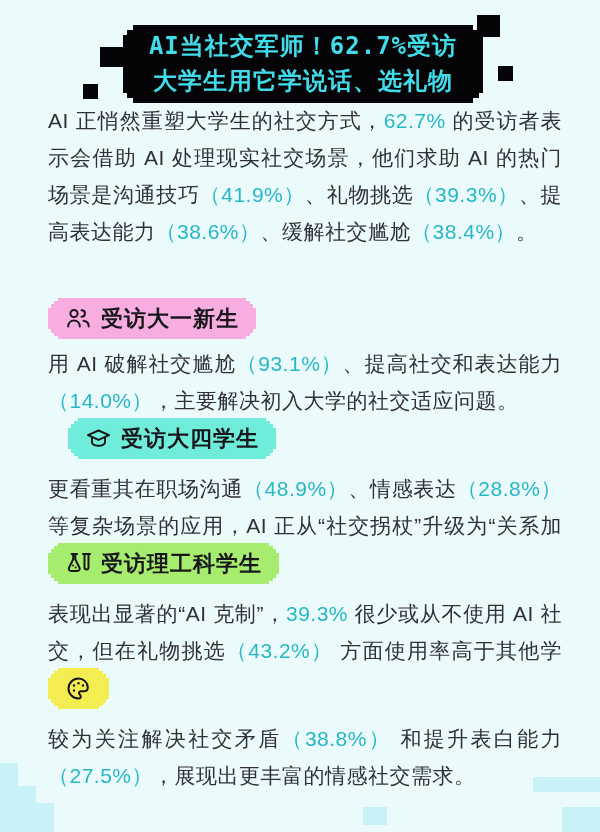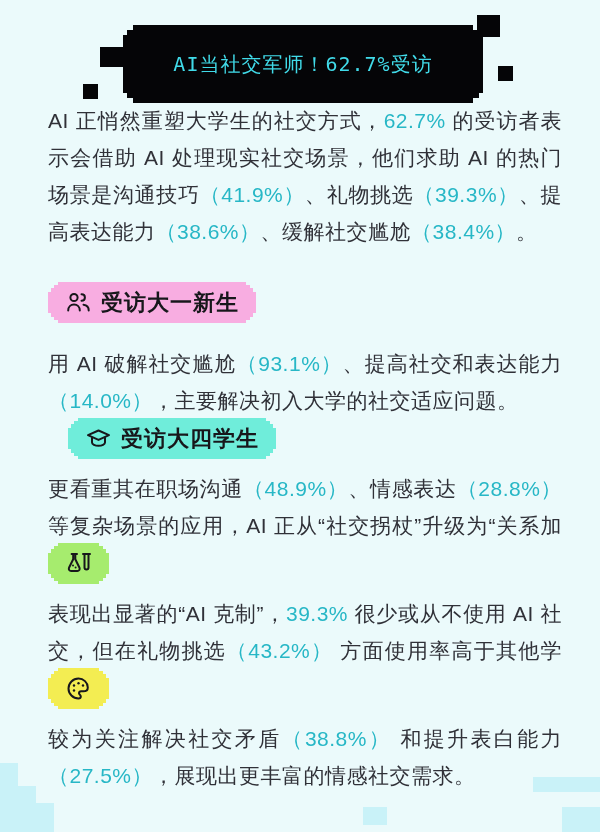--- a/index.html
+++ b/index.html
@@ -13,21 +13,21 @@
     position:absolute;left:123px;top:25px;width:360px;height:78px;
     background:#050507;
     display:flex;flex-direction:column;align-items:center;justify-content:center;
     clip-path:polygon(0 10px,4px 10px,4px 5px,10px 5px,10px 0,
       calc(100% - 10px) 0,calc(100% - 10px) 5px,calc(100% - 4px) 5px,calc(100% - 4px) 10px,100% 10px,
       100% calc(100% - 10px),calc(100% - 4px) calc(100% - 10px),calc(100% - 4px) calc(100% - 5px),calc(100% - 10px) calc(100% - 5px),calc(100% - 10px) 100%,
       10px 100%,10px calc(100% - 5px),4px calc(100% - 5px),4px calc(100% - 10px),0 calc(100% - 10px));
   }
   .banner-line{
     color:#41DBE9;font-family:"DejaVu Sans Mono","Liberation Mono",monospace;
-    font-size:20px;font-weight:normal;line-height:35px;letter-spacing:1px;white-space:nowrap;
+    font-size:24px;font-weight:bold;line-height:35px;letter-spacing:1px;white-space:nowrap;
   }
   .pix{position:absolute;background:#050507;}
   .pix-a{left:100px;top:47px;width:24px;height:20px;}
   .pix-b{left:83px;top:84px;width:15px;height:15px;}
   .pix-c{left:477px;top:15px;width:23px;height:22px;}
   .pix-d{left:498px;top:66px;width:15px;height:15px;}
   
   .deco{position:absolute;background:#C9F2F8;}
   .deco-s1{left:0;top:763px;width:18px;height:69px;}
   .deco-s2{left:18px;top:786px;width:18px;height:46px;}
@@ -50,40 +50,41 @@
   
   .pill{
     position:absolute;left:48px;height:41px;
     display:inline-flex;align-items:center;gap:9px;padding:0 17px;
     font-size:22px;font-weight:bold;color:#17171B;letter-spacing:1px;white-space:nowrap;
     clip-path:polygon(0 10px,3px 10px,3px 6px,6px 6px,6px 3px,10px 3px,10px 0,
       calc(100% - 10px) 0,calc(100% - 10px) 3px,calc(100% - 6px) 3px,calc(100% - 6px) 6px,calc(100% - 3px) 6px,calc(100% - 3px) 10px,100% 10px,
       100% calc(100% - 10px),calc(100% - 3px) calc(100% - 10px),calc(100% - 3px) calc(100% - 6px),calc(100% - 6px) calc(100% - 6px),calc(100% - 6px) calc(100% - 3px),calc(100% - 10px) calc(100% - 3px),calc(100% - 10px) 100%,
       10px 100%,10px calc(100% - 3px),6px calc(100% - 3px),6px calc(100% - 6px),3px calc(100% - 6px),3px calc(100% - 10px),0 calc(100% - 10px));
   }
-  .pill-1{top:282px;}
+  .pill-1{top:298px;}
   .pill-2{top:418px;margin-left:20px;}
   .pill-3{top:543px;}
   .pill-4{top:668px;}
   .pill svg{width:27px;height:27px;display:block;}
   .pill svg *{stroke:#17171B;stroke-width:2;fill:none;stroke-linecap:round;stroke-linejoin:round;}
   .pill svg .dot{fill:#17171B;stroke:none;}
 </style>
 </head>
 <body>
 
 <div class="stage">
 
   <div class="pix pix-a"></div>
   <div class="pix pix-b"></div>
   <div class="pix pix-c"></div>
   <div class="pix pix-d"></div>
 
   <div class="banner">
     <div class="banner-line">AI当社交军师！62.7%受访</div>
+    <div class="banner-line">大学生用它学说话、选礼物</div>
   </div>
 
   <div class="para p-intro"><span>AI 正悄然重塑大学生的社交方式，</span><span class="hl">62.7%</span><span> 的受访者表示会借助 AI 处理现实社交场景，他们求助 AI 的热门场景是沟通技巧</span><span class="hl">（41.9%）</span><span>、礼物挑选</span><span class="hl">（39.3%）</span><span>、提高表达能力</span><span class="hl">（38.6%）</span><span>、缓解社交尴尬</span><span class="hl">（38.4%）</span><span>。</span></div>
 
   <div class="pill pill-1" style="background-color: rgb(248, 173, 225);">
     <span>
       <svg viewBox="0 0 27 27">
         <circle cx="9" cy="8.5" r="3.6"></circle>
         <path d="M3.2 21.5c0-3.6 2.5-6 5.8-6s5.8 2.4 5.8 6"></path>
         <path d="M16.5 5.3c2 0 3.4 1.4 3.4 3.2s-1.4 3.2-3.4 3.2"></path>
@@ -109,20 +110,21 @@
     <span>
       <svg viewBox="0 0 27 27">
         <path d="M8.2 4v5.2L4 17.8a2.3 2.3 0 0 0 2.1 3.2h6.3a2.3 2.3 0 0 0 2.1-3.2L10.3 9.2V4"></path>
         <path d="M6.6 4h5.4"></path>
         <circle class="dot" cx="8" cy="15.5" r="1"></circle>
         <circle class="dot" cx="10.6" cy="17.5" r="1"></circle>
         <path d="M19.5 4v13.5a2 2 0 0 0 4 0V4"></path>
         <path d="M18 4h7"></path>
       </svg>
     </span>
+    <span>受访理工科学生</span>
   </div>
   <div class="para p-s3"><span>表现出显著的“AI 克制”，</span><span class="hl">39.3%</span><span> 很少或从不使用 AI 社交，但在礼物挑选</span><span class="hl">（43.2%）</span><span> 方面使用率高于其他学科。</span></div>
 
   <div class="pill pill-4" style="background-color: rgb(243, 237, 82);">
     <span>
       <svg viewBox="0 0 27 27">
         <path d="M13.5 3.5a10 10 0 1 0 0 20c1.7 0 2.3-1 2.3-1.9 0-1.6-1.8-2.2-1.8-3.4 0-1.1.9-1.9 2.2-1.9h2.1c2.8 0 4.5-1.7 4.5-3.9 0-4.9-4.4-8.9-9.3-8.9z"></path>
         <circle class="dot" cx="9" cy="10.5" r="1.2"></circle>
         <circle class="dot" cx="13.5" cy="8.3" r="1.2"></circle>
         <circle class="dot" cx="18" cy="10.5" r="1.2"></circle>

